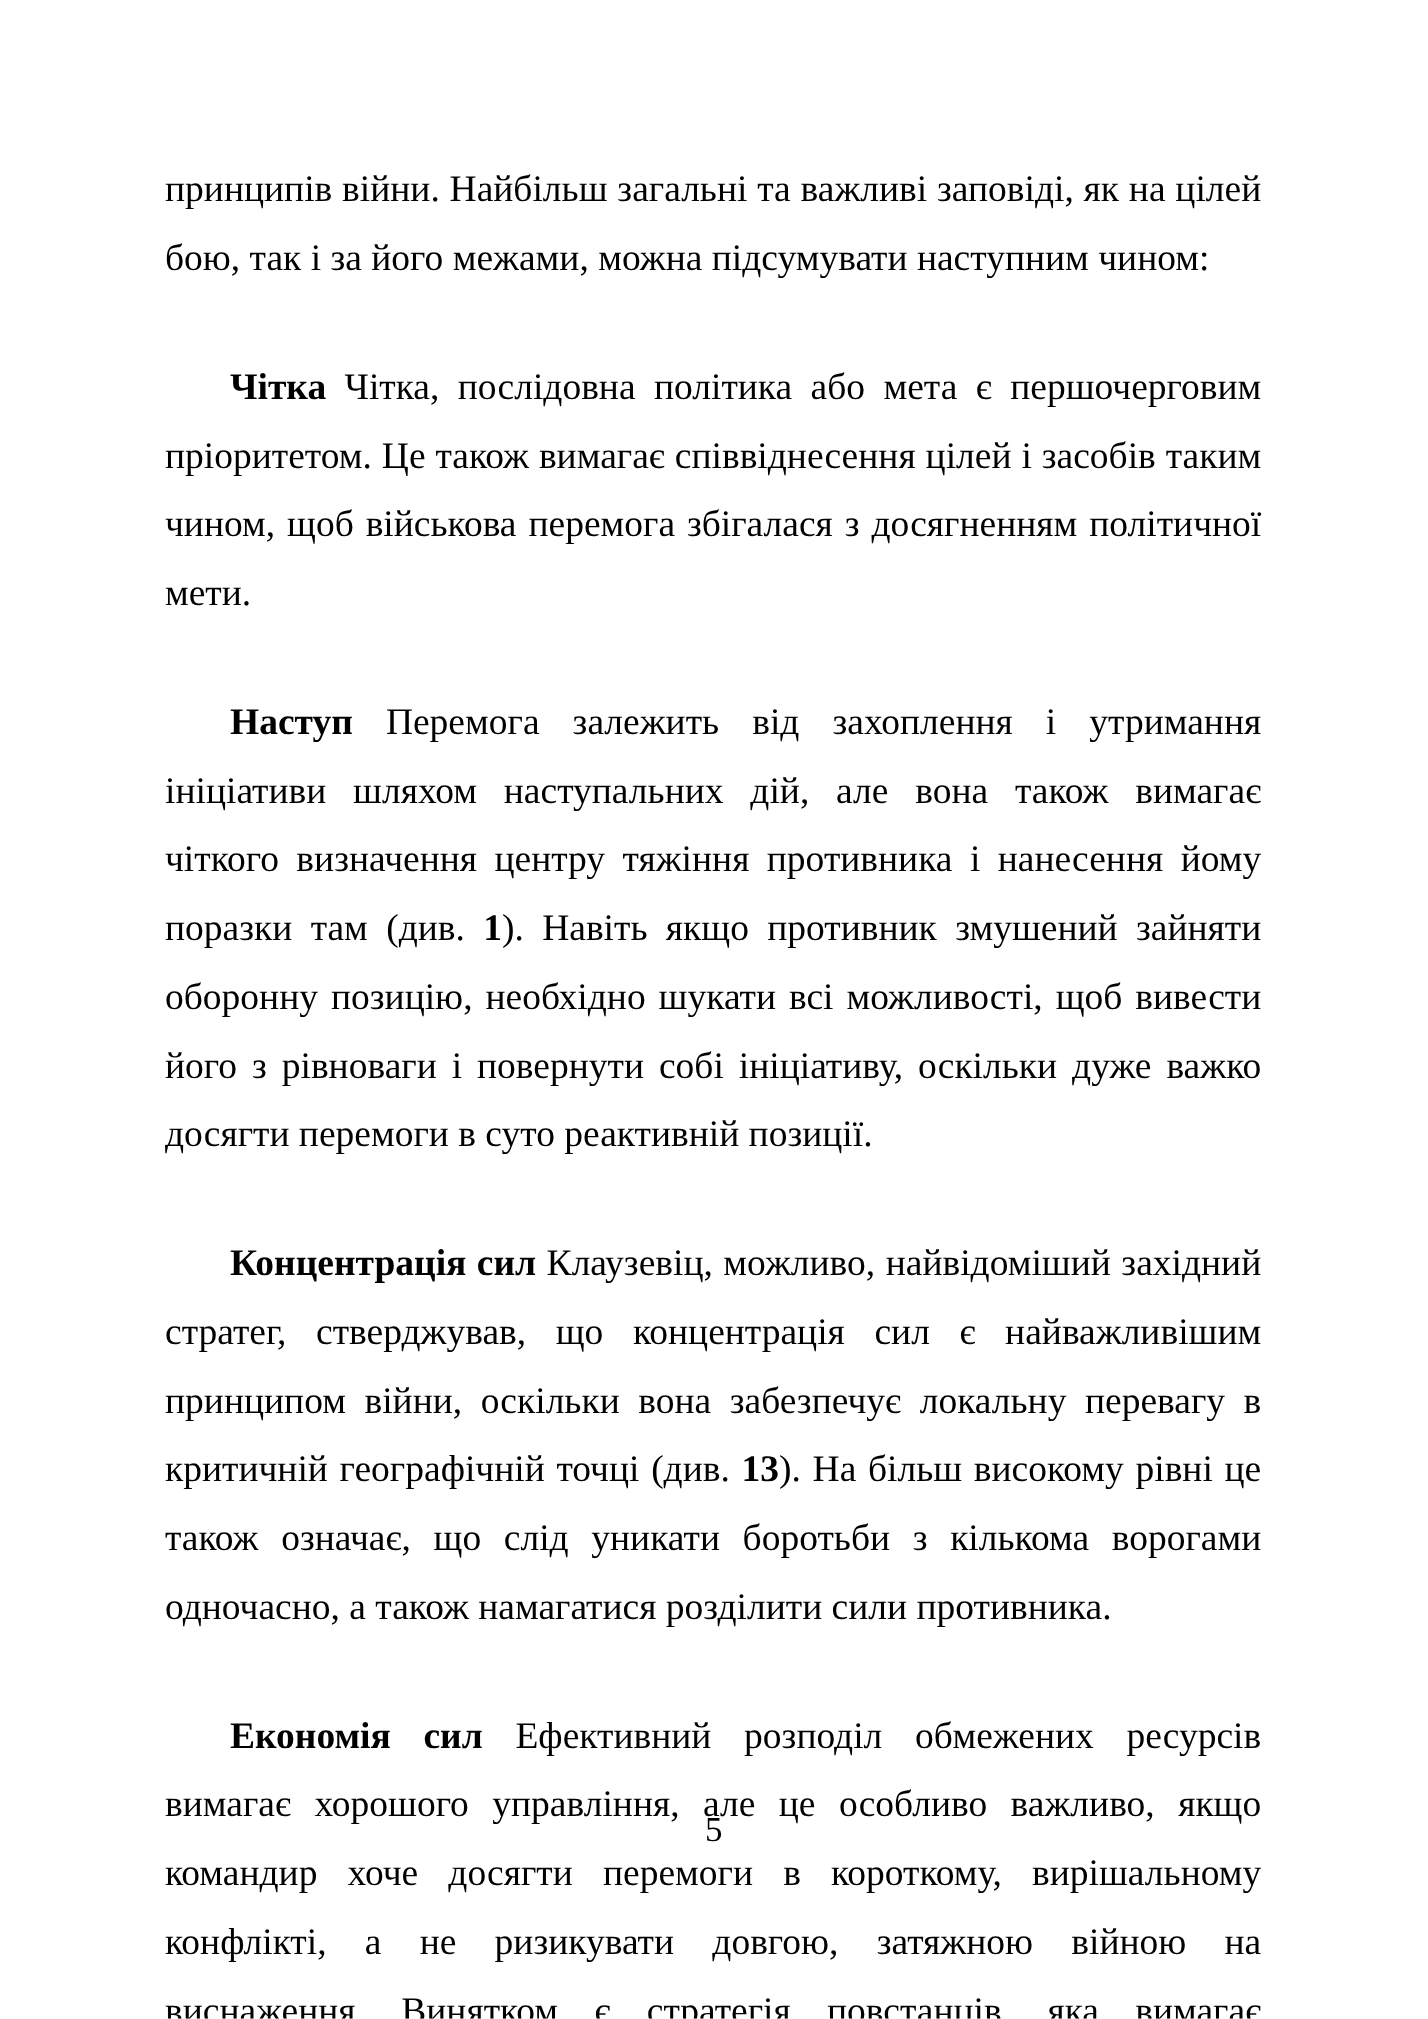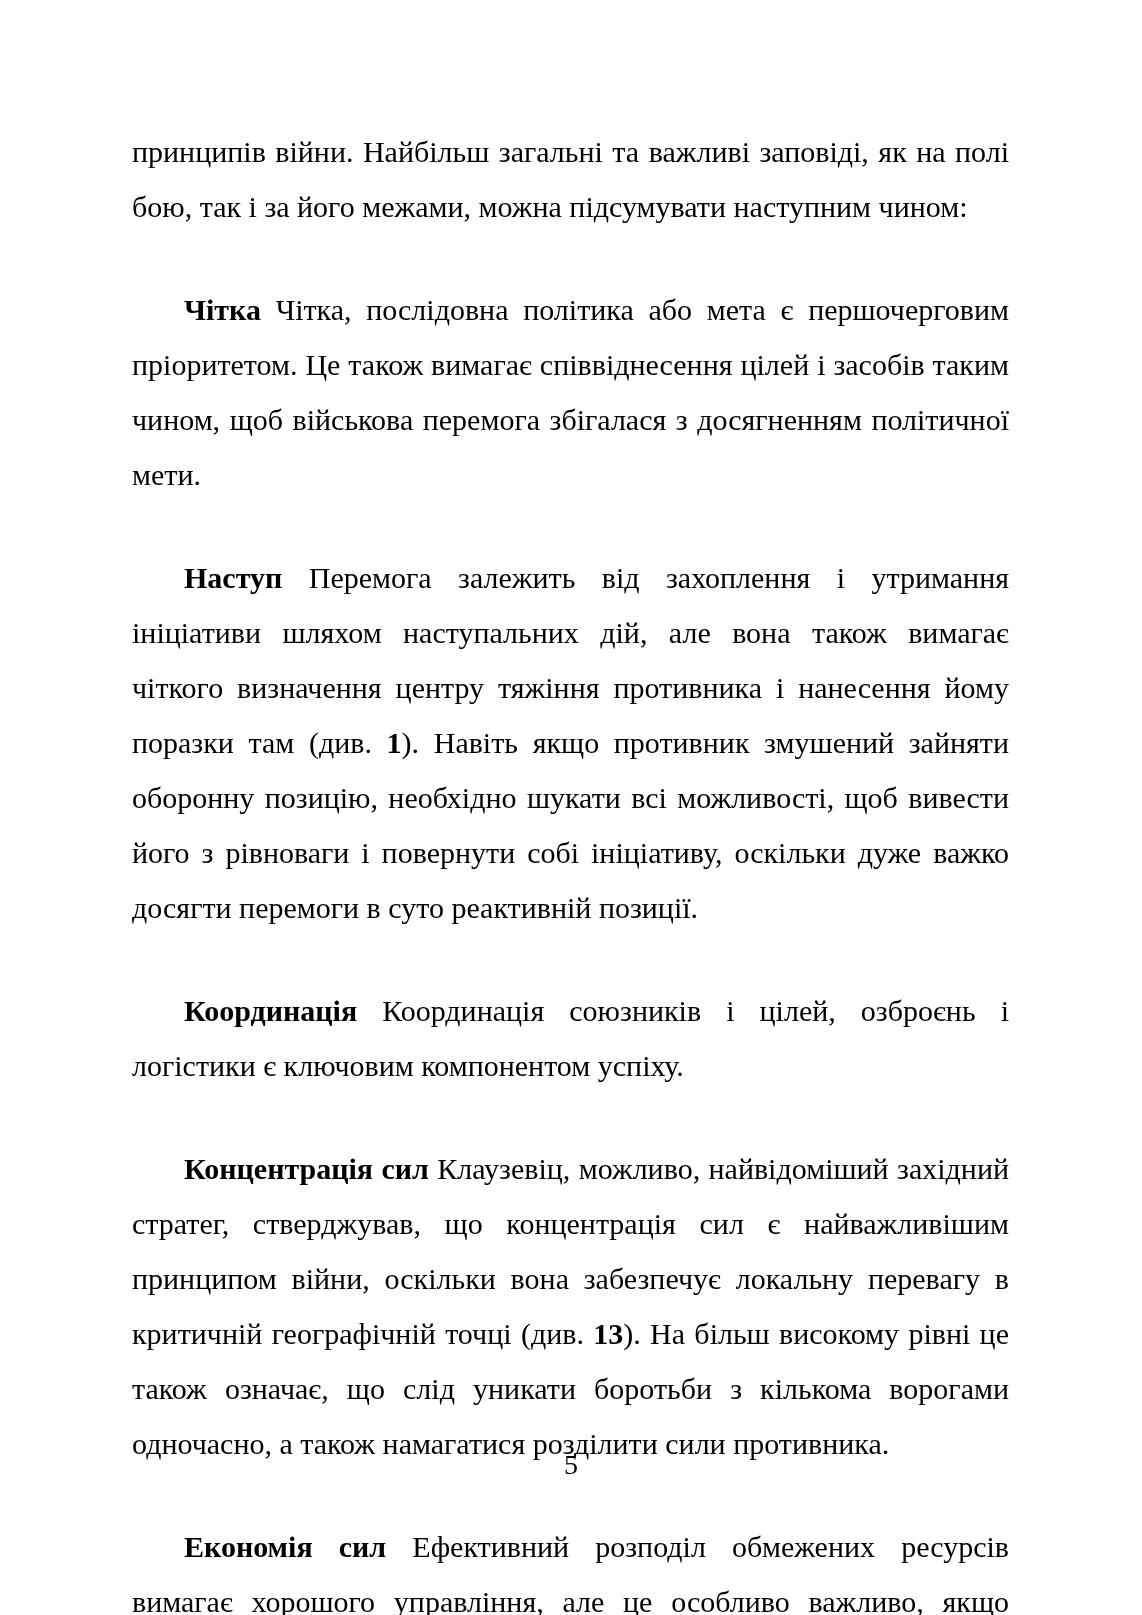--- a/index.html
+++ b/index.html
@@ -74,27 +74,26 @@
     color: #000000;
   }
 </style>
 </head>
 <body>
 
 <div class="page">
 
   <div class="content">
 
-    <p class="para continuation">принципів війни. Найбільш загальні та важливі заповіді, як на полі бою, так і за його межами, можна підсумувати наступним чином:</p>
+    <p class="para continuation">принципів війни. Найбільш загальні та важливі заповіді, як на цілей бою, так і за його межами, можна підсумувати наступним чином:</p>
 
     <p class="para indented"><span class="lead">Чітка</span><span> Чітка, послідовна політика або мета є першочерговим пріоритетом. Це також вимагає співвіднесення цілей і засобів таким чином, щоб військова перемога збігалася з досягненням політичної мети.</span><span class="ref"></span><span></span></p>
 
     <p class="para indented"><span class="lead">Наступ</span><span> Перемога залежить від захоплення і утримання ініціативи шляхом наступальних дій, але вона також вимагає чіткого визначення центру тяжіння противника і нанесення йому поразки там (див. </span><span class="ref">1</span><span>). Навіть якщо противник змушений зайняти оборонну позицію, необхідно шукати всі можливості, щоб вивести його з рівноваги і повернути собі ініціативу, оскільки дуже важко досягти перемоги в суто реактивній позиції.</span></p>
 
-    <p class="para indented"><span class="lead">Координація</span><span>  Координація союзників і цілей, озброєнь і логістики є ключовим компонентом успіху.</span><span class="ref"></span><span></span></p>
 
     <p class="para indented"><span class="lead">Концентрація сил</span><span> Клаузевіц, можливо, найвідоміший західний стратег, стверджував, що концентрація сил є найважливішим принципом війни, оскільки вона забезпечує локальну перевагу в критичній географічній точці (див. </span><span class="ref">13</span><span>). На більш високому рівні це також означає, що слід уникати боротьби з кількома ворогами одночасно, а також намагатися розділити сили противника.</span></p>
 
     <p class="para indented"><span class="lead">Економія сил</span><span> Ефективний розподіл обмежених ресурсів вимагає хорошого управління, але це особливо важливо, якщо командир хоче досягти перемоги в короткому, вирішальному конфлікті, а не ризикувати довгою, затяжною війною на виснаження. Винятком є стратегія повстанців, яка вимагає збереження особового складу, в той час як ворог виснажується протягом тривалого періоду.</span><span class="ref"></span><span></span></p>
 
   </div>
 
   <div class="page-number">5</div>
 
 </div>

